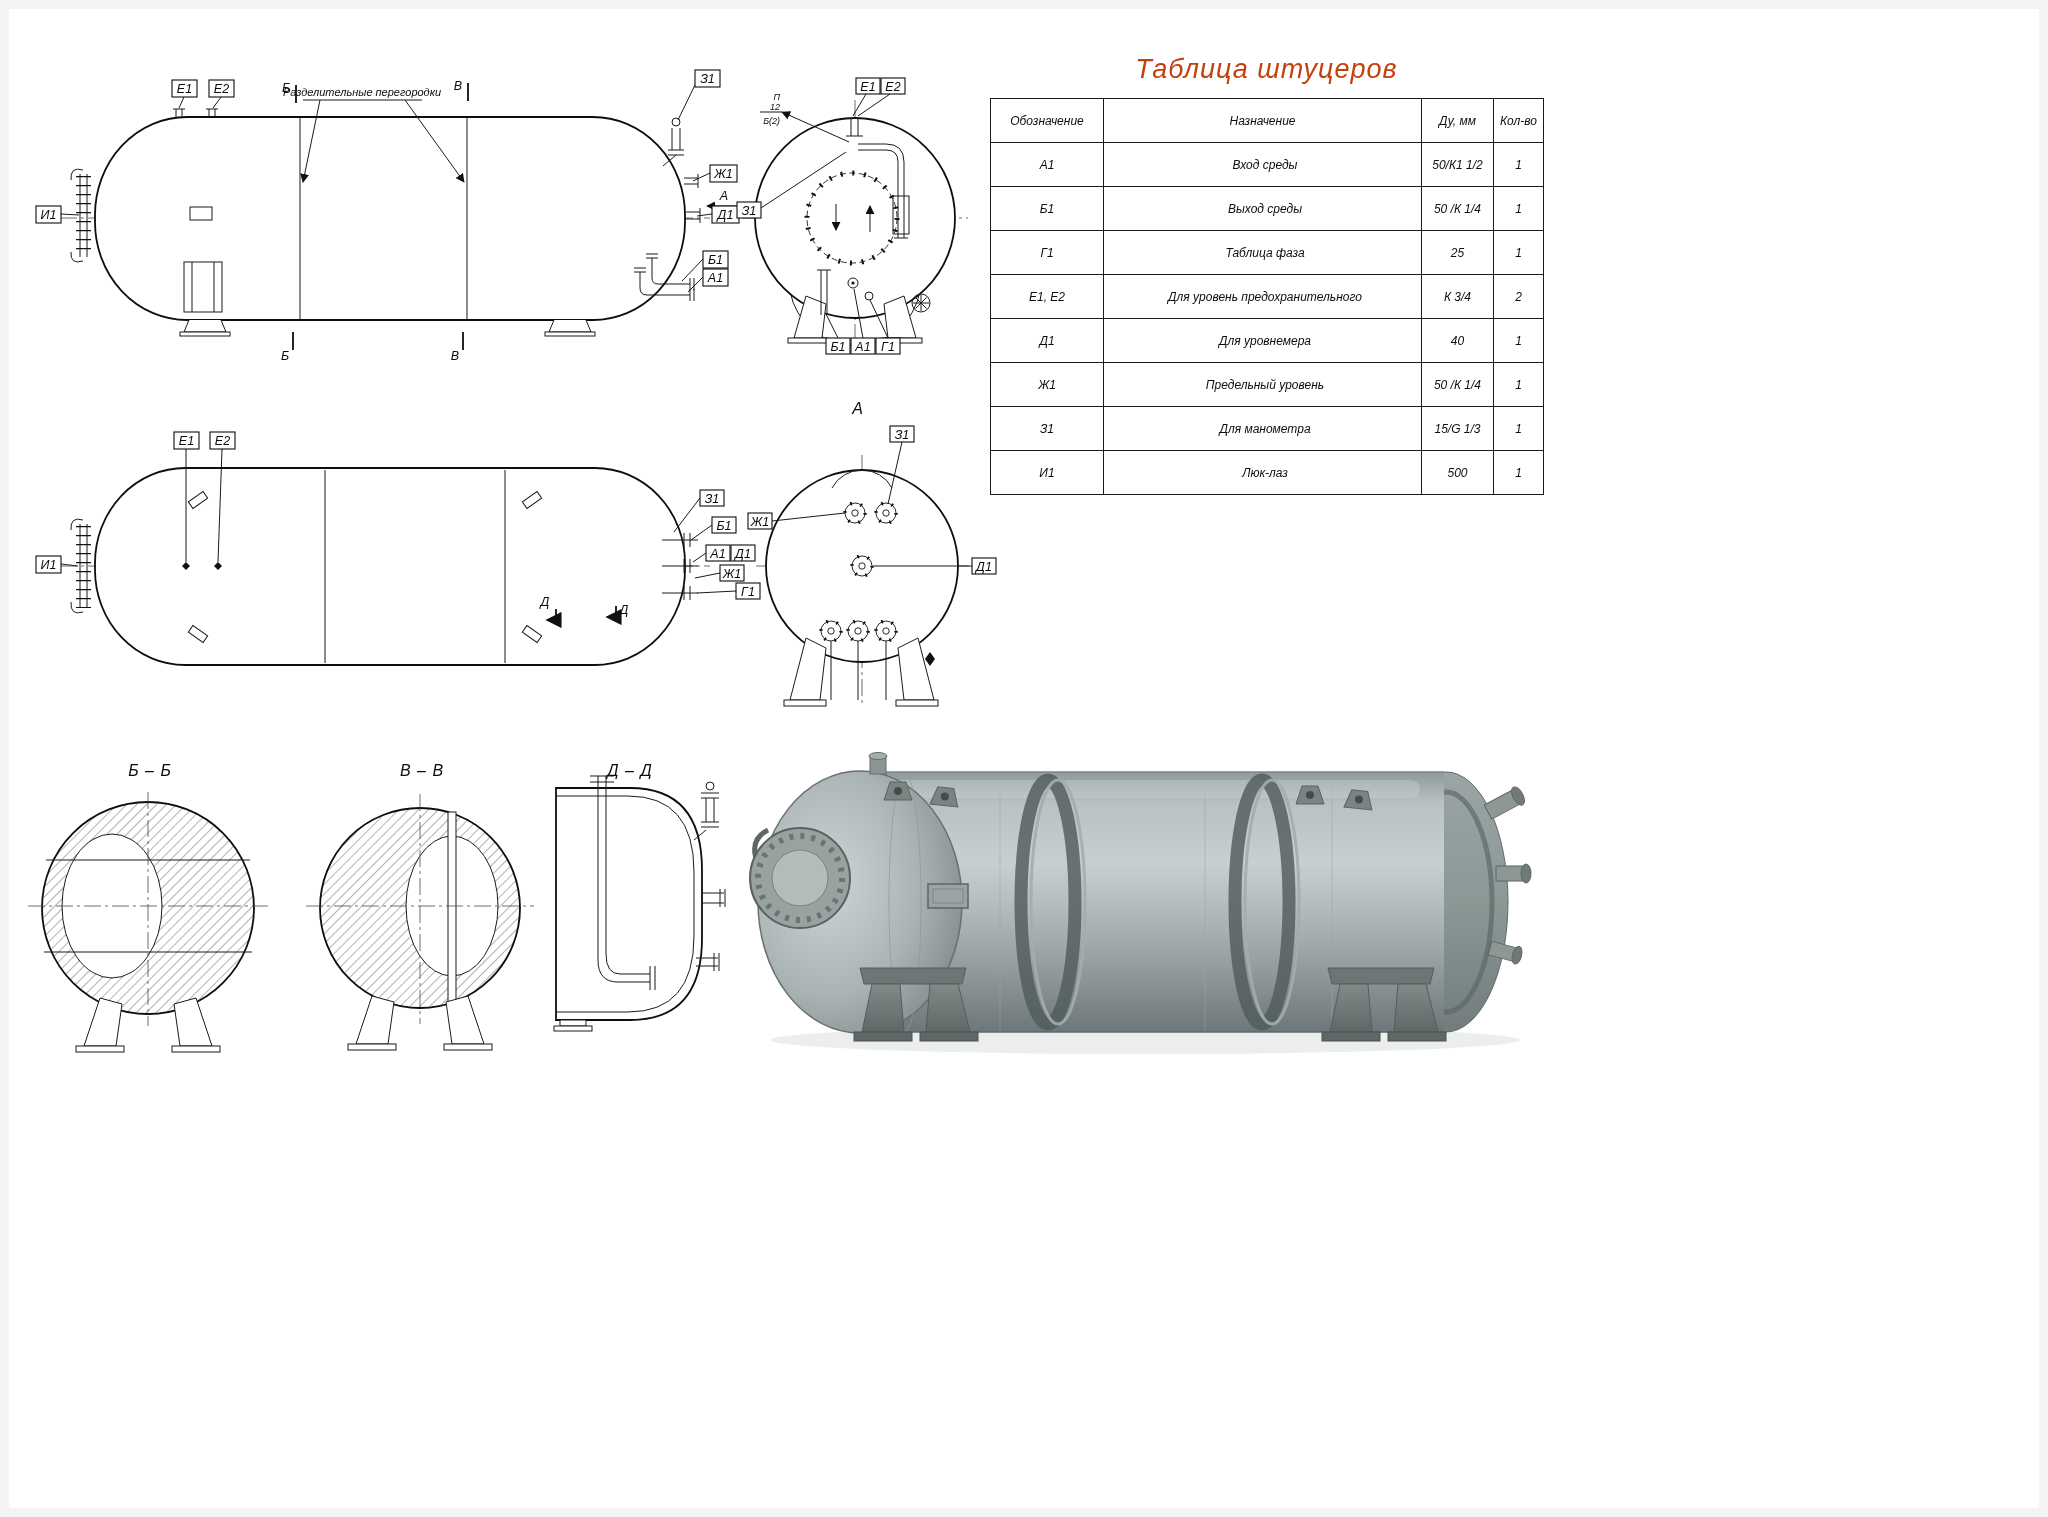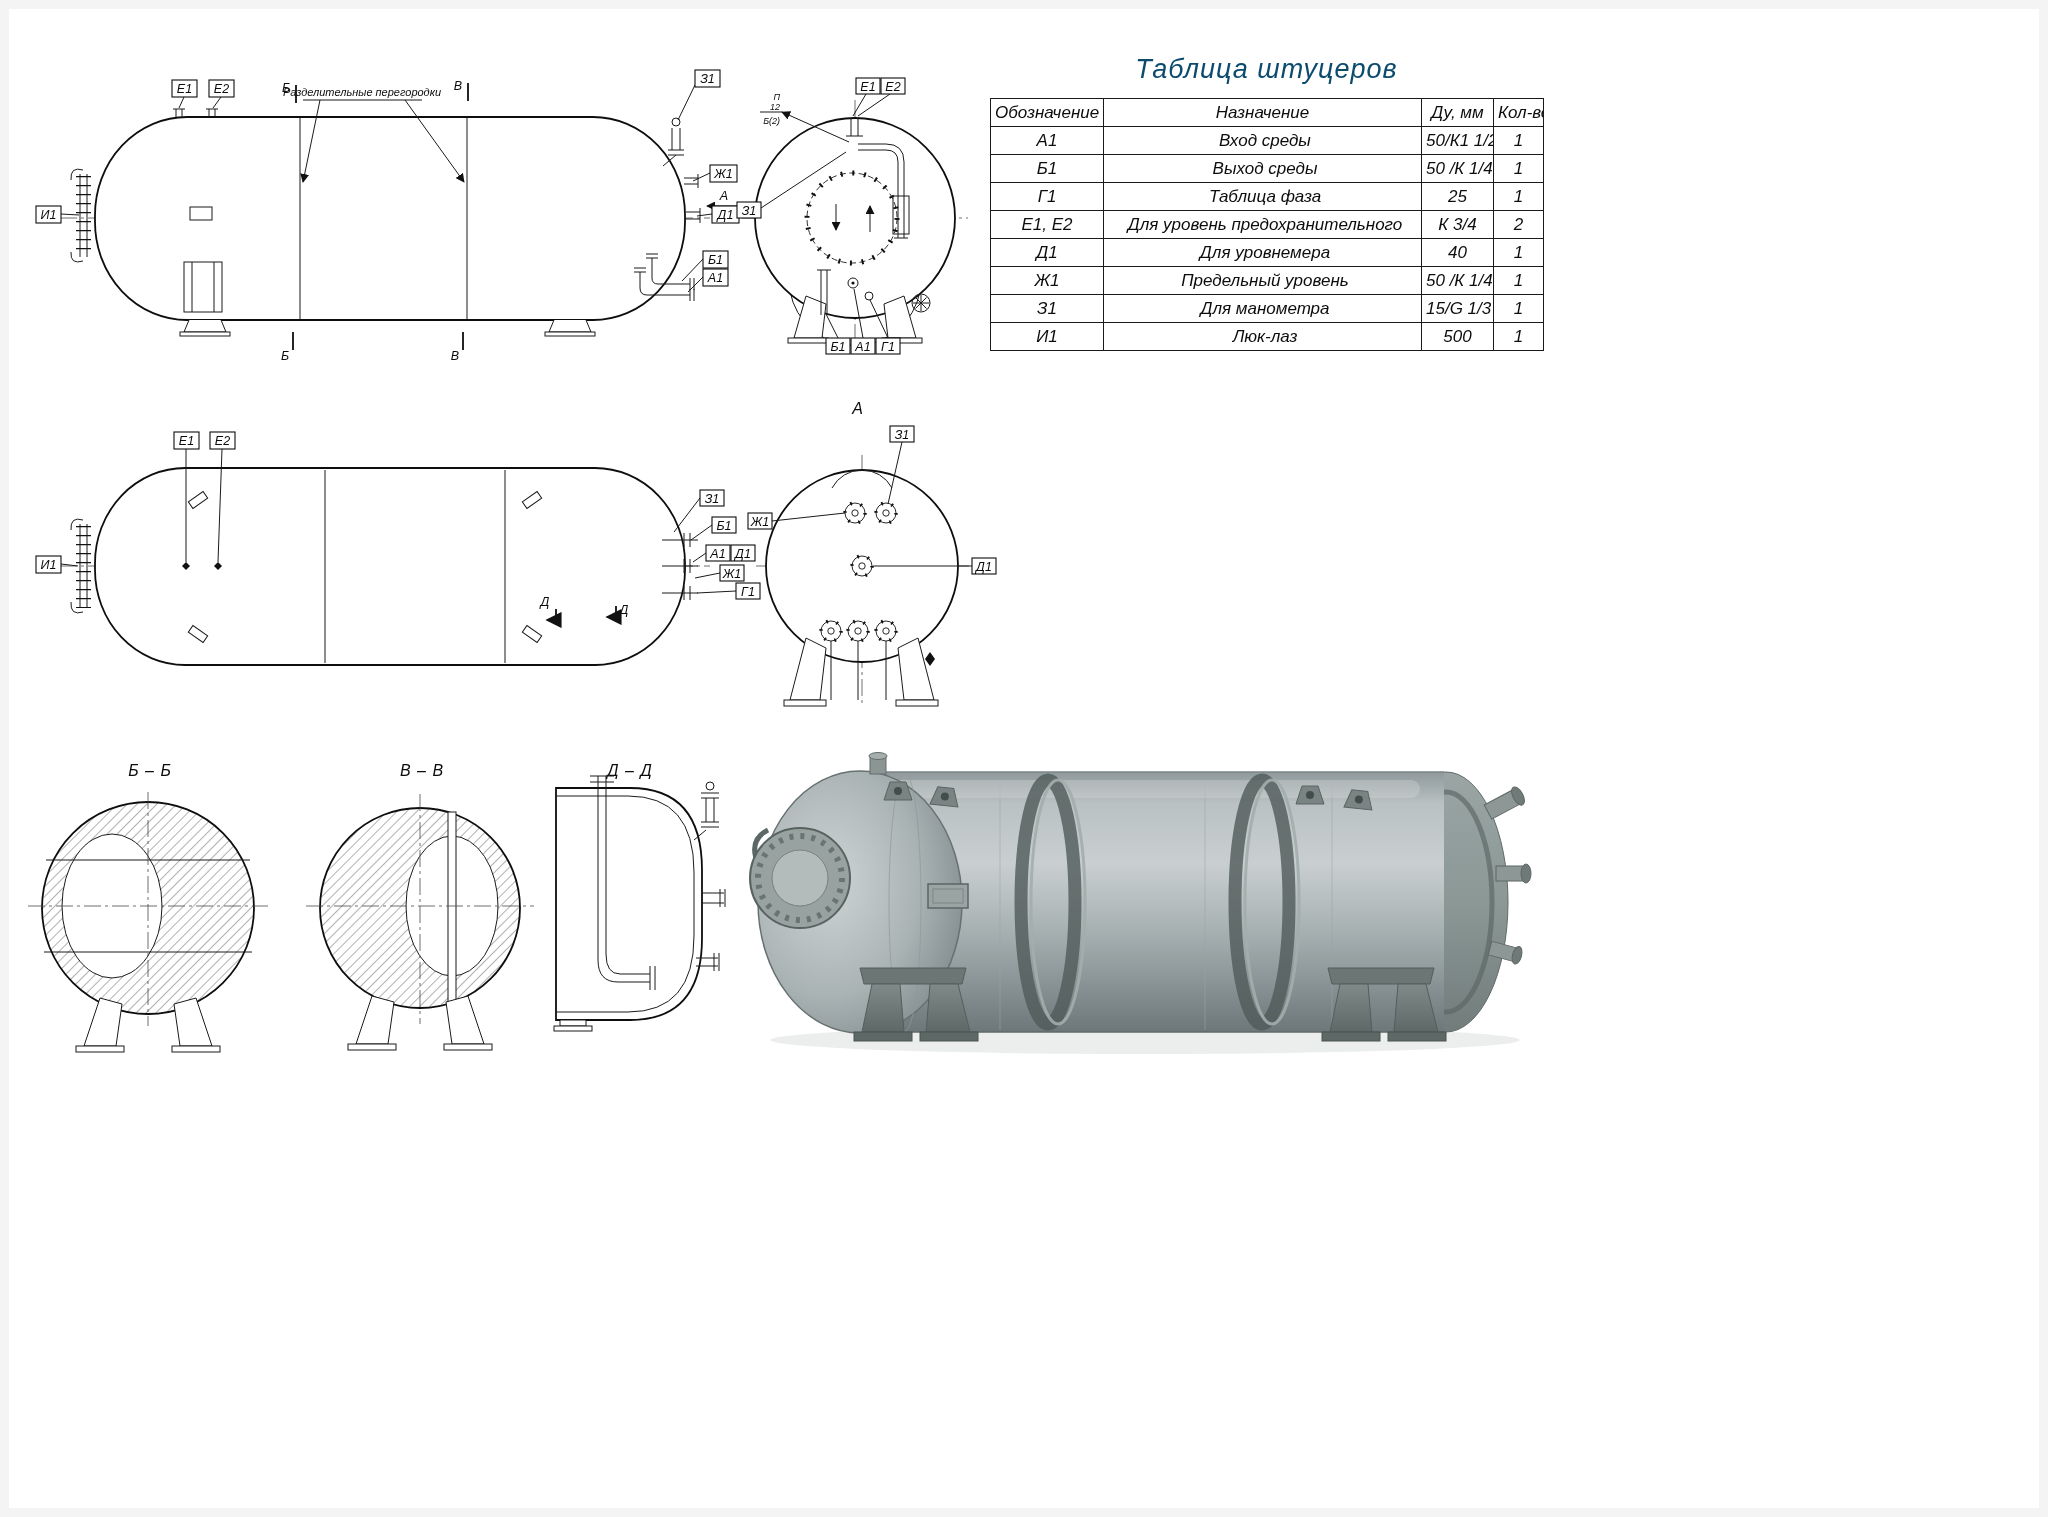--- a/index.html
+++ b/index.html
@@ -16,25 +16,25 @@
   .cl{fill:none;stroke:#4a4a4a;stroke-width:.8;stroke-dasharray:17 4 3 4}
   .dash{fill:none;stroke:#1b1b1b;stroke-width:.9;stroke-dasharray:6 3.5}
   .cbox{fill:#fff;stroke:#0e0e0e;stroke-width:1.1}
   .lbl{font:italic 12.5px "Liberation Sans","DejaVu Sans",sans-serif;fill:#0c0c0c;text-anchor:middle}
   .lbl-lg{font:italic 16px "Liberation Sans","DejaVu Sans",sans-serif;fill:#0c0c0c;text-anchor:middle;letter-spacing:1px}
   .ann{font:italic 11px "Liberation Sans","DejaVu Sans",sans-serif;fill:#0c0c0c;text-anchor:middle}
   .tiny{font:italic 9px "Liberation Sans","DejaVu Sans",sans-serif;fill:#0c0c0c;text-anchor:end}
 
   
   .tbl-wrap{position:absolute;left:990px;top:54px;width:553px}
-  .tbl-title{font-style:italic;font-size:27px;color:#0c4a6e;text-align:center;
+  .tbl-title{font-style:italic;font-size:27px;color:#c2410c;text-align:center;
              margin:0 0 13px 0;letter-spacing:1px}
   table.noz{border-collapse:collapse;width:553px;table-layout:fixed;border:1.6px solid #111}
   .noz th,.noz td{border:1px solid #1a1a1a;font-style:italic;font-weight:normal;
-                  font-size:17px;color:#0d0d0d;height:27px;padding:0 4px;
+                  font-size:12px;color:#0d0d0d;height:27px;padding:8px 4px;
                   overflow:hidden;white-space:nowrap;text-align:center}
   .noz td.c-pur{text-align:center;padding-left:9px}
 </style>
 </head>
 <body>
 
 <div class="page">
 
 <svg width="2048" height="1517" viewBox="0 0 2048 1517">
   <defs>

